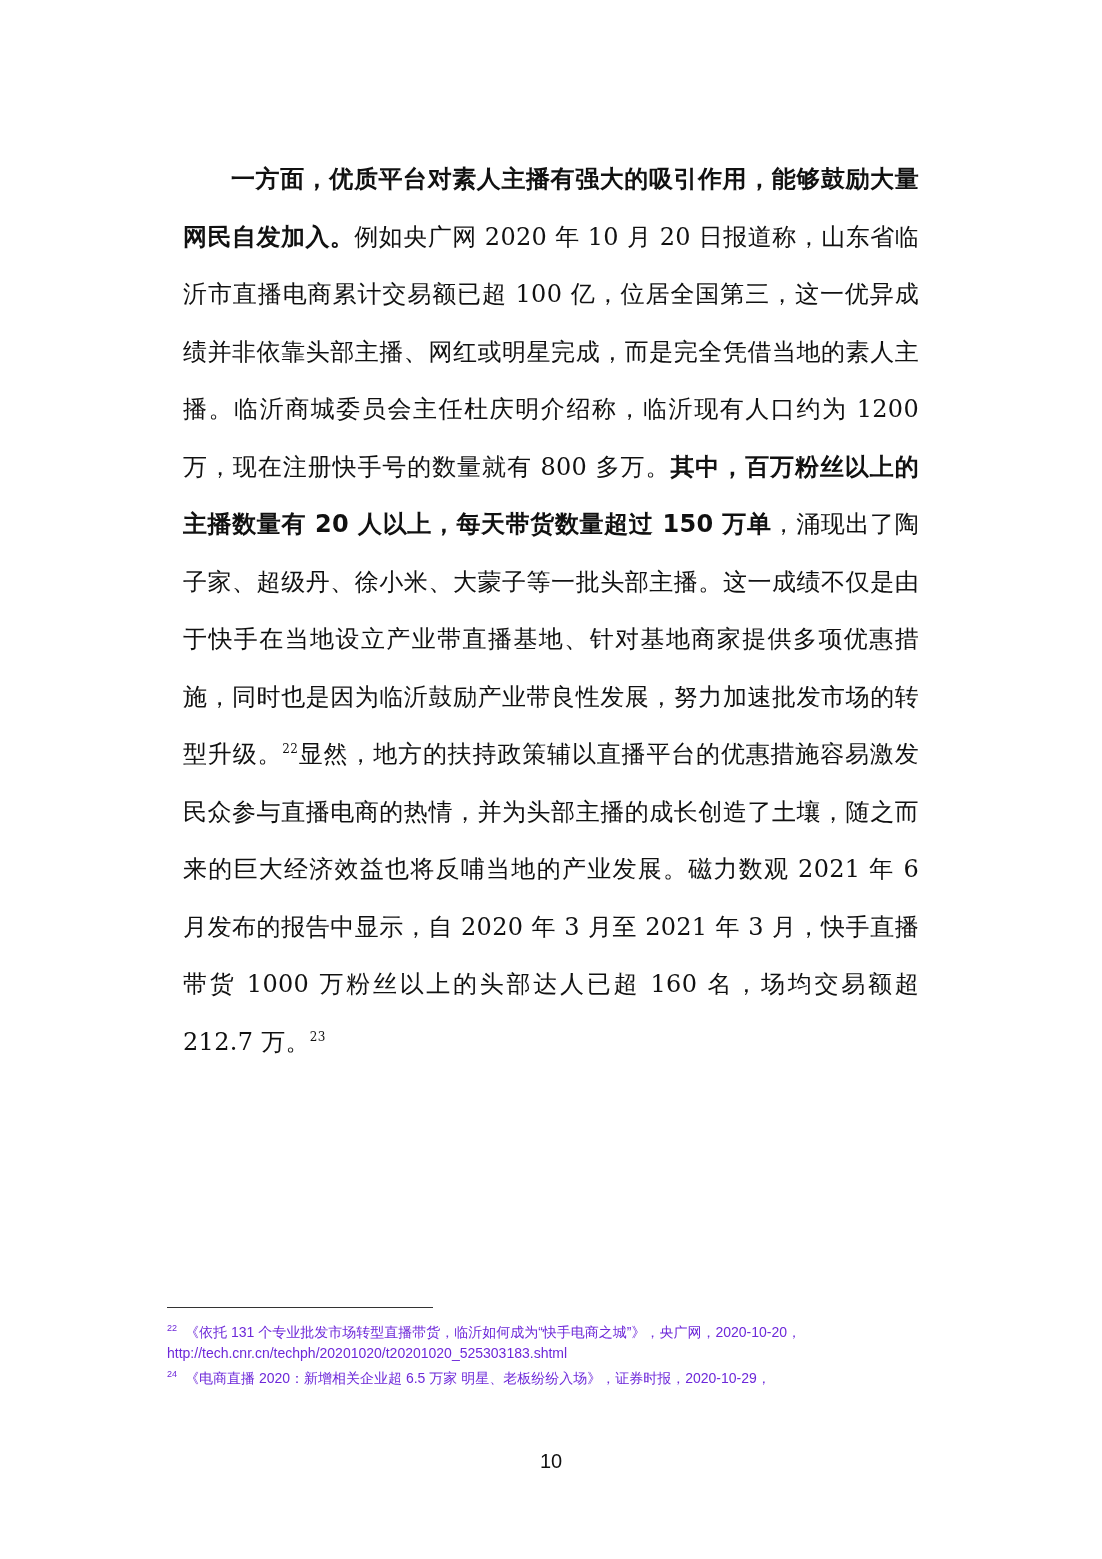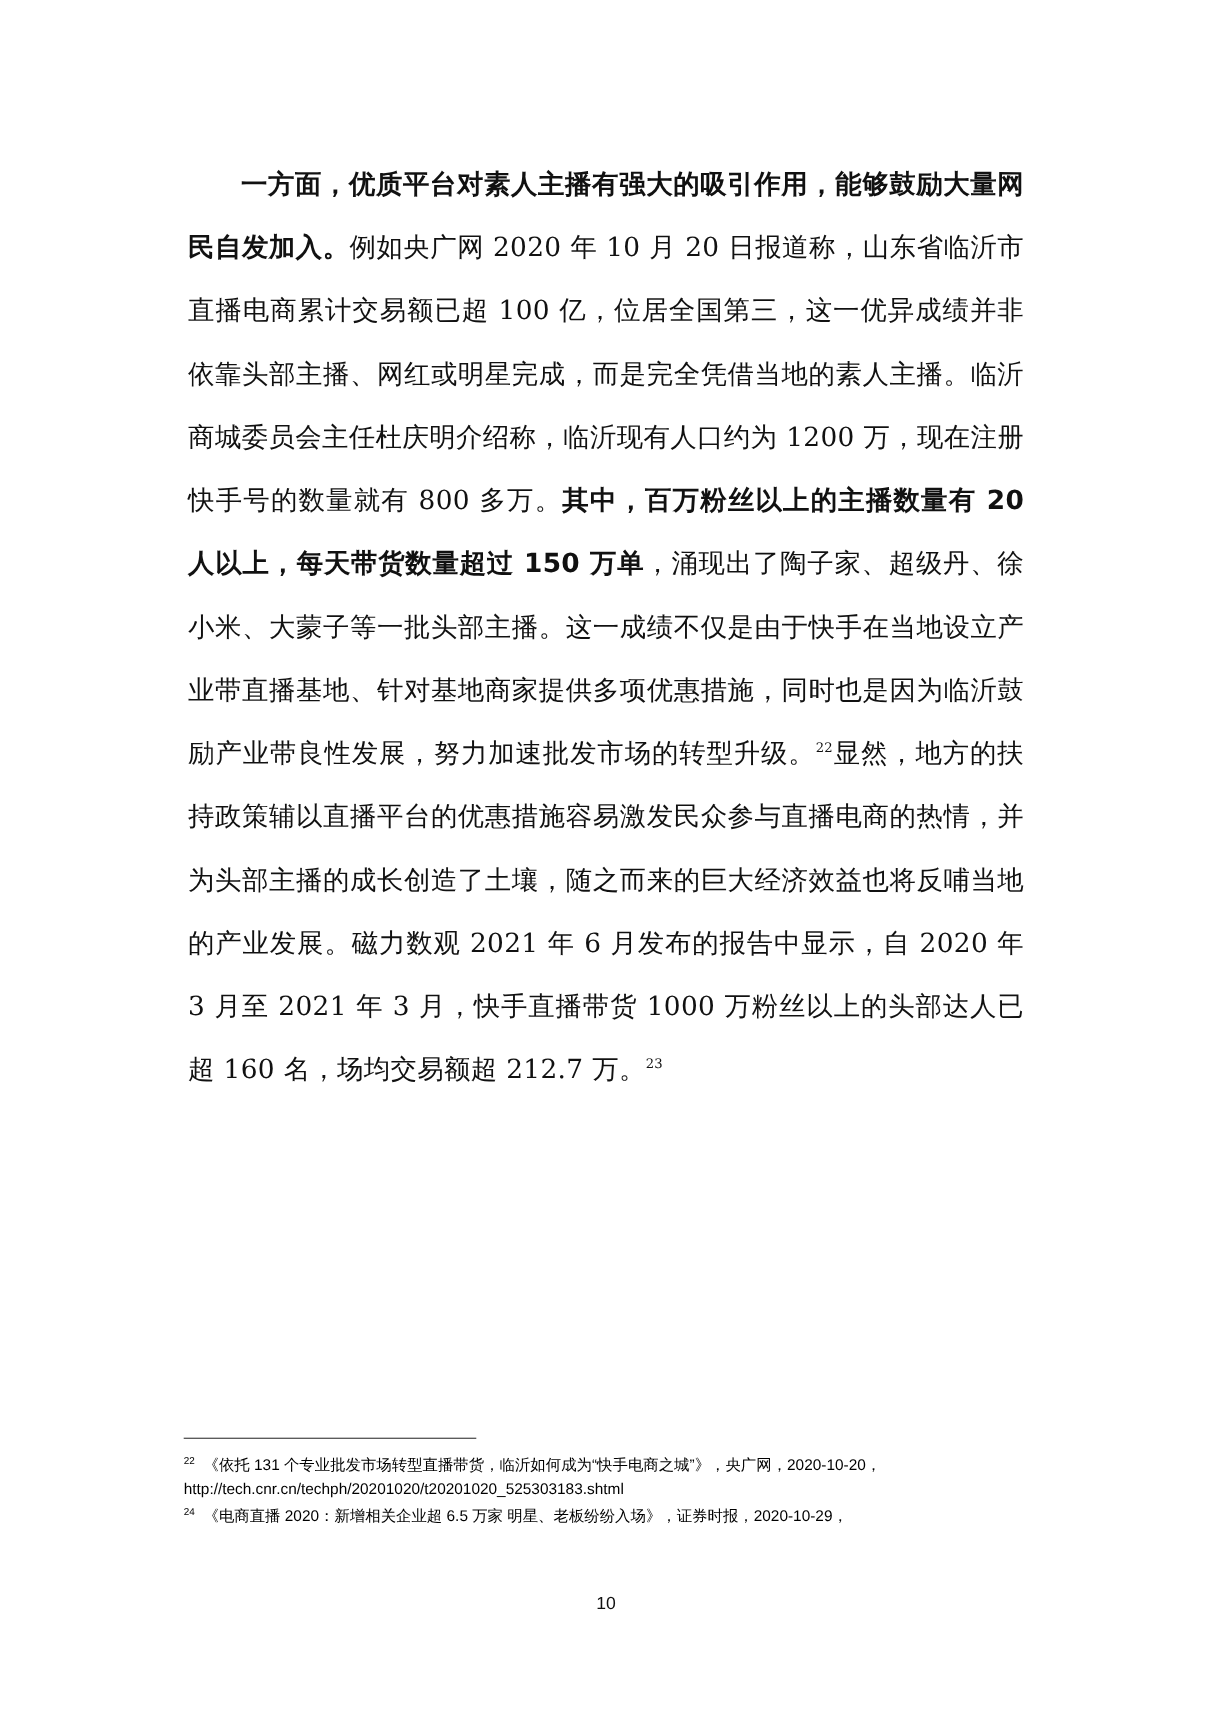--- a/index.html
+++ b/index.html
@@ -4,35 +4,35 @@
 <style>
   html, body { margin: 0; padding: 0; background: #ffffff; }
   body { width: 1102px; height: 1559px; position: relative; overflow: hidden; color: #111; }
   .page { position: absolute; left: 0; top: 0; width: 1102px; height: 1559px; background: #fff; }
   .body-text {
     position: absolute; left: 167px; top: 135px; width: 768px;
     font-family: "DejaVu Serif", "Liberation Serif", serif;
     font-size: 24px; line-height: 57.5px; letter-spacing: 0.3px;
     text-align: justify; text-justify: inter-character;
   }
-  .para { margin: 4px; text-indent: 48px; }
+  .para { margin: 16px; text-indent: 48px; }
   .para + .para { margin-top: 0; }
   .bold { font-weight: bold; font-family: "DejaVu Sans", "Liberation Sans", sans-serif; }
   sup.fn { font-size: 12px; vertical-align: super; line-height: 0; }
   .rule { position: absolute; left: 167px; top: 1307px; width: 266px; height: 0; border-top: 1px solid #333; }
   .footnotes {
     position: absolute; left: 167px; top: 1318px; width: 780px;
     font-family: "Liberation Sans", "DejaVu Sans", sans-serif;
-    font-size: 14px; line-height: 21px; color: #000000;
+    font-size: 14px; line-height: 21px; color: #6d28d9;
   }
   .fn-line { margin: 0; }
   .fn-num { font-size: 9px; vertical-align: super; margin-right: 8px; }
   .page-number {
     position: absolute; left: 0; width: 1102px; top: 1450px; text-align: center;
-    font-family: "Liberation Sans", "DejaVu Sans", sans-serif; font-size: 16px;
+    font-family: "Liberation Sans", "DejaVu Sans", sans-serif; font-size: 20px;
   }
 </style>
 </head>
 <body>
 
 <div class="page">
   <div class="body-text">
     <p class="para">
       <span class="bold">一方面，优质平台对素人主播有强大的吸引作用，能够鼓励大量网民自发加入。</span><span>例如央广网 2020 年 10 月 20 日报道称，山东省临沂市直播电商累计交易额已超 100 亿，位居全国第三，这一优异成绩并非依靠头部主播、网红或明星完成，而是完全凭借当地的素人主播。临沂商城委员会主任杜庆明介绍称，临沂现有人口约为 1200 万，现在注册快手号的数量就有 800 多万。</span><span class="bold">其中，百万粉丝以上的主播数量有 20 人以上，每天带货数量超过 150 万单</span><span>，涌现出了陶子家、超级丹、徐小米、大蒙子等一批头部主播。这一成绩不仅是由于快手在当地设立产业带直播基地、针对基地商家提供多项优惠措施，同时也是因为临沂鼓励产业带良性发展，努力加速批发市场的转型升级。</span><sup class="fn">22</sup><span>显然，地方的扶持政策辅以直播平台的优惠措施容易激发民众参与直播电商的热情，并为头部主播的成长创造了土壤，随之而来的巨大经济效益也将反哺当地的产业发展。磁力数观 2021 年 6 月发布的报告中显示，自 2020 年 3 月至 2021 年 3 月，快手直播带货 1000 万粉丝以上的头部达人已超 160 名，场均交易额超 212.7 万。</span><sup class="fn">23</sup>
     </p>

